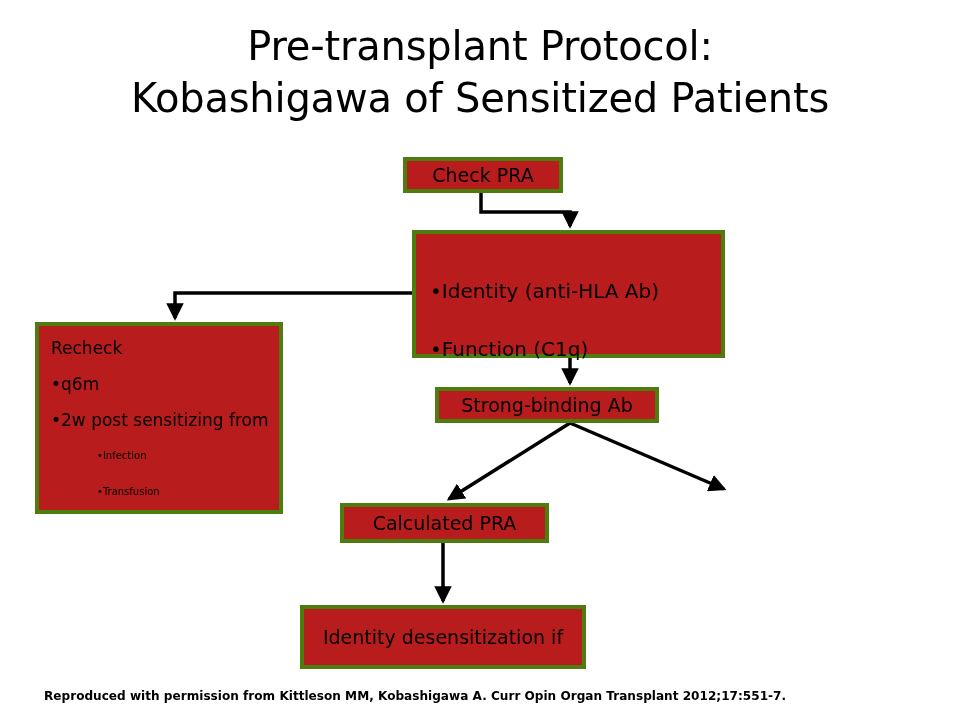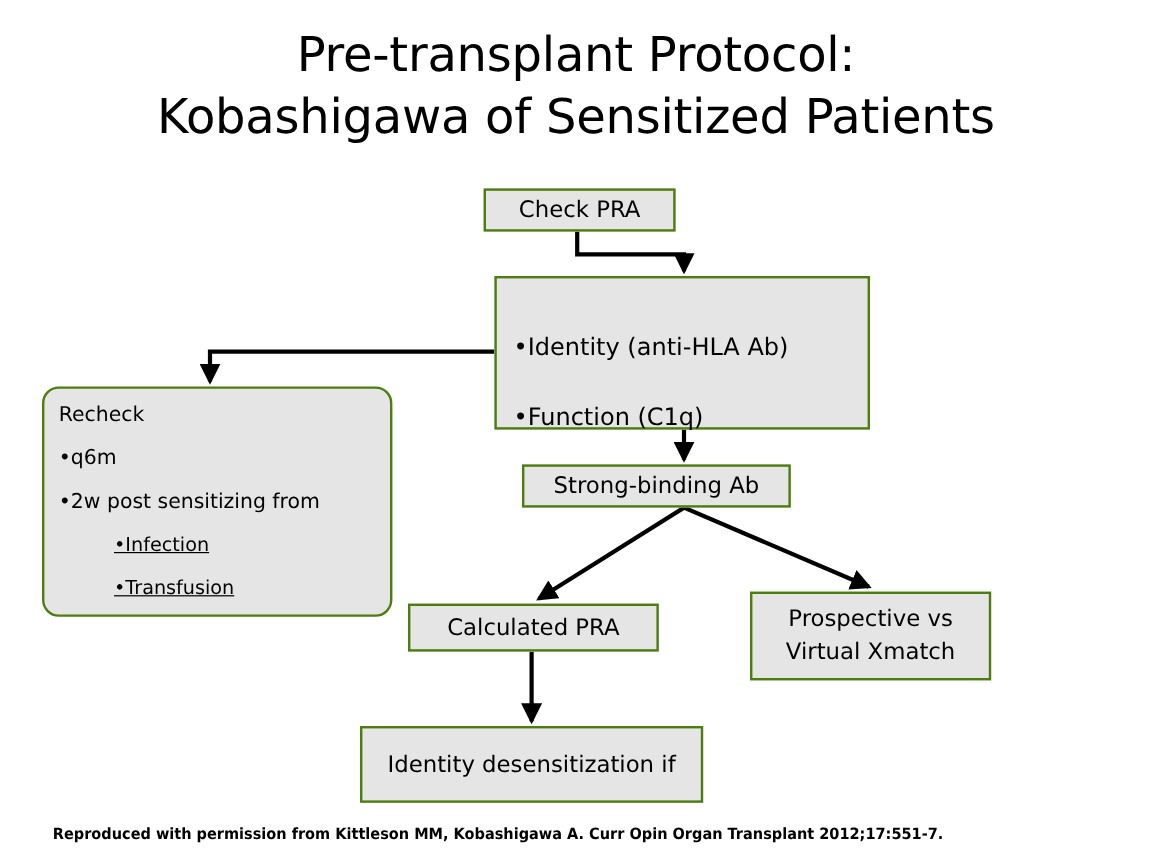--- a/index.html
+++ b/index.html
@@ -31,22 +31,22 @@
     color: #000000;
     font-weight: 400;
     letter-spacing: -0.2px;
   }
   #title .tline { display: block; white-space: nowrap; }
 
   
   .box {
     position: absolute;
     box-sizing: border-box;
-    background: #e5e5e5;
-    border: 2px solid #4d7c0f;
+    background: #b91c1c;
+    border: 4px solid #4d7c0f;
     color: #000000;
     font-family: "DejaVu Sans", sans-serif;
   }
   .box.center {
     display: flex;
     align-items: center;
     justify-content: center;
     text-align: center;
   }
   .box .lines { display: block; }
@@ -64,27 +64,26 @@
   #box-antibody .blt {
     display: block;
     white-space: nowrap;
     line-height: 22px;
     margin-bottom: 18px;
     margin-top: 36px;
   }
   #box-antibody .blt:last-child { margin-bottom: 0; }
 
   #box-recheck {
-    left: 35px; top: 322px; width: 292px; height: 192px;
+    left: 35px; top: 322px; width: 248px; height: 192px;
     padding: 12px 0 0 12px;
     font-size: 17px;
-    border-radius: 14px;
   }
   #box-recheck .rk { display: block; white-space: nowrap; line-height: 20px; margin-bottom: 16px; }
-  #box-recheck .rk.sub { padding-left: 46px; font-size: 16px; text-decoration: underline; }
+  #box-recheck .rk.sub { padding-left: 46px; font-size: 10px; }
   #box-recheck .rk:last-child { margin-bottom: 16px; }
 
   #box-strong {
     left: 435px; top: 387px; width: 224px; height: 36px;
     font-size: 19px;
   }
   #box-calcpra {
     left: 340px; top: 503px; width: 209px; height: 40px;
     font-size: 19px;
   }
@@ -182,26 +181,20 @@
   </div>
 
   <div class="box center" id="box-strong">
     <span>Strong-binding Ab</span>
   </div>
 
   <div class="box center" id="box-calcpra">
     <span>Calculated PRA</span>
   </div>
 
-  <div class="box center" id="box-prospective">
-    <span class="lines">
-      <span class="ln">Prospective vs</span>
-      <span class="ln">Virtual Xmatch</span>
-    </span>
-  </div>
 
   <div class="box center" id="box-consider">
     <span class="lines">
       <span class="ln">Identity desensitization if</span>
     </span>
   </div>
 
   <div id="citation">Reproduced with permission from Kittleson MM, Kobashigawa A. Curr Opin Organ Transplant 2012;17:551-7.</div>
 
 </div>

